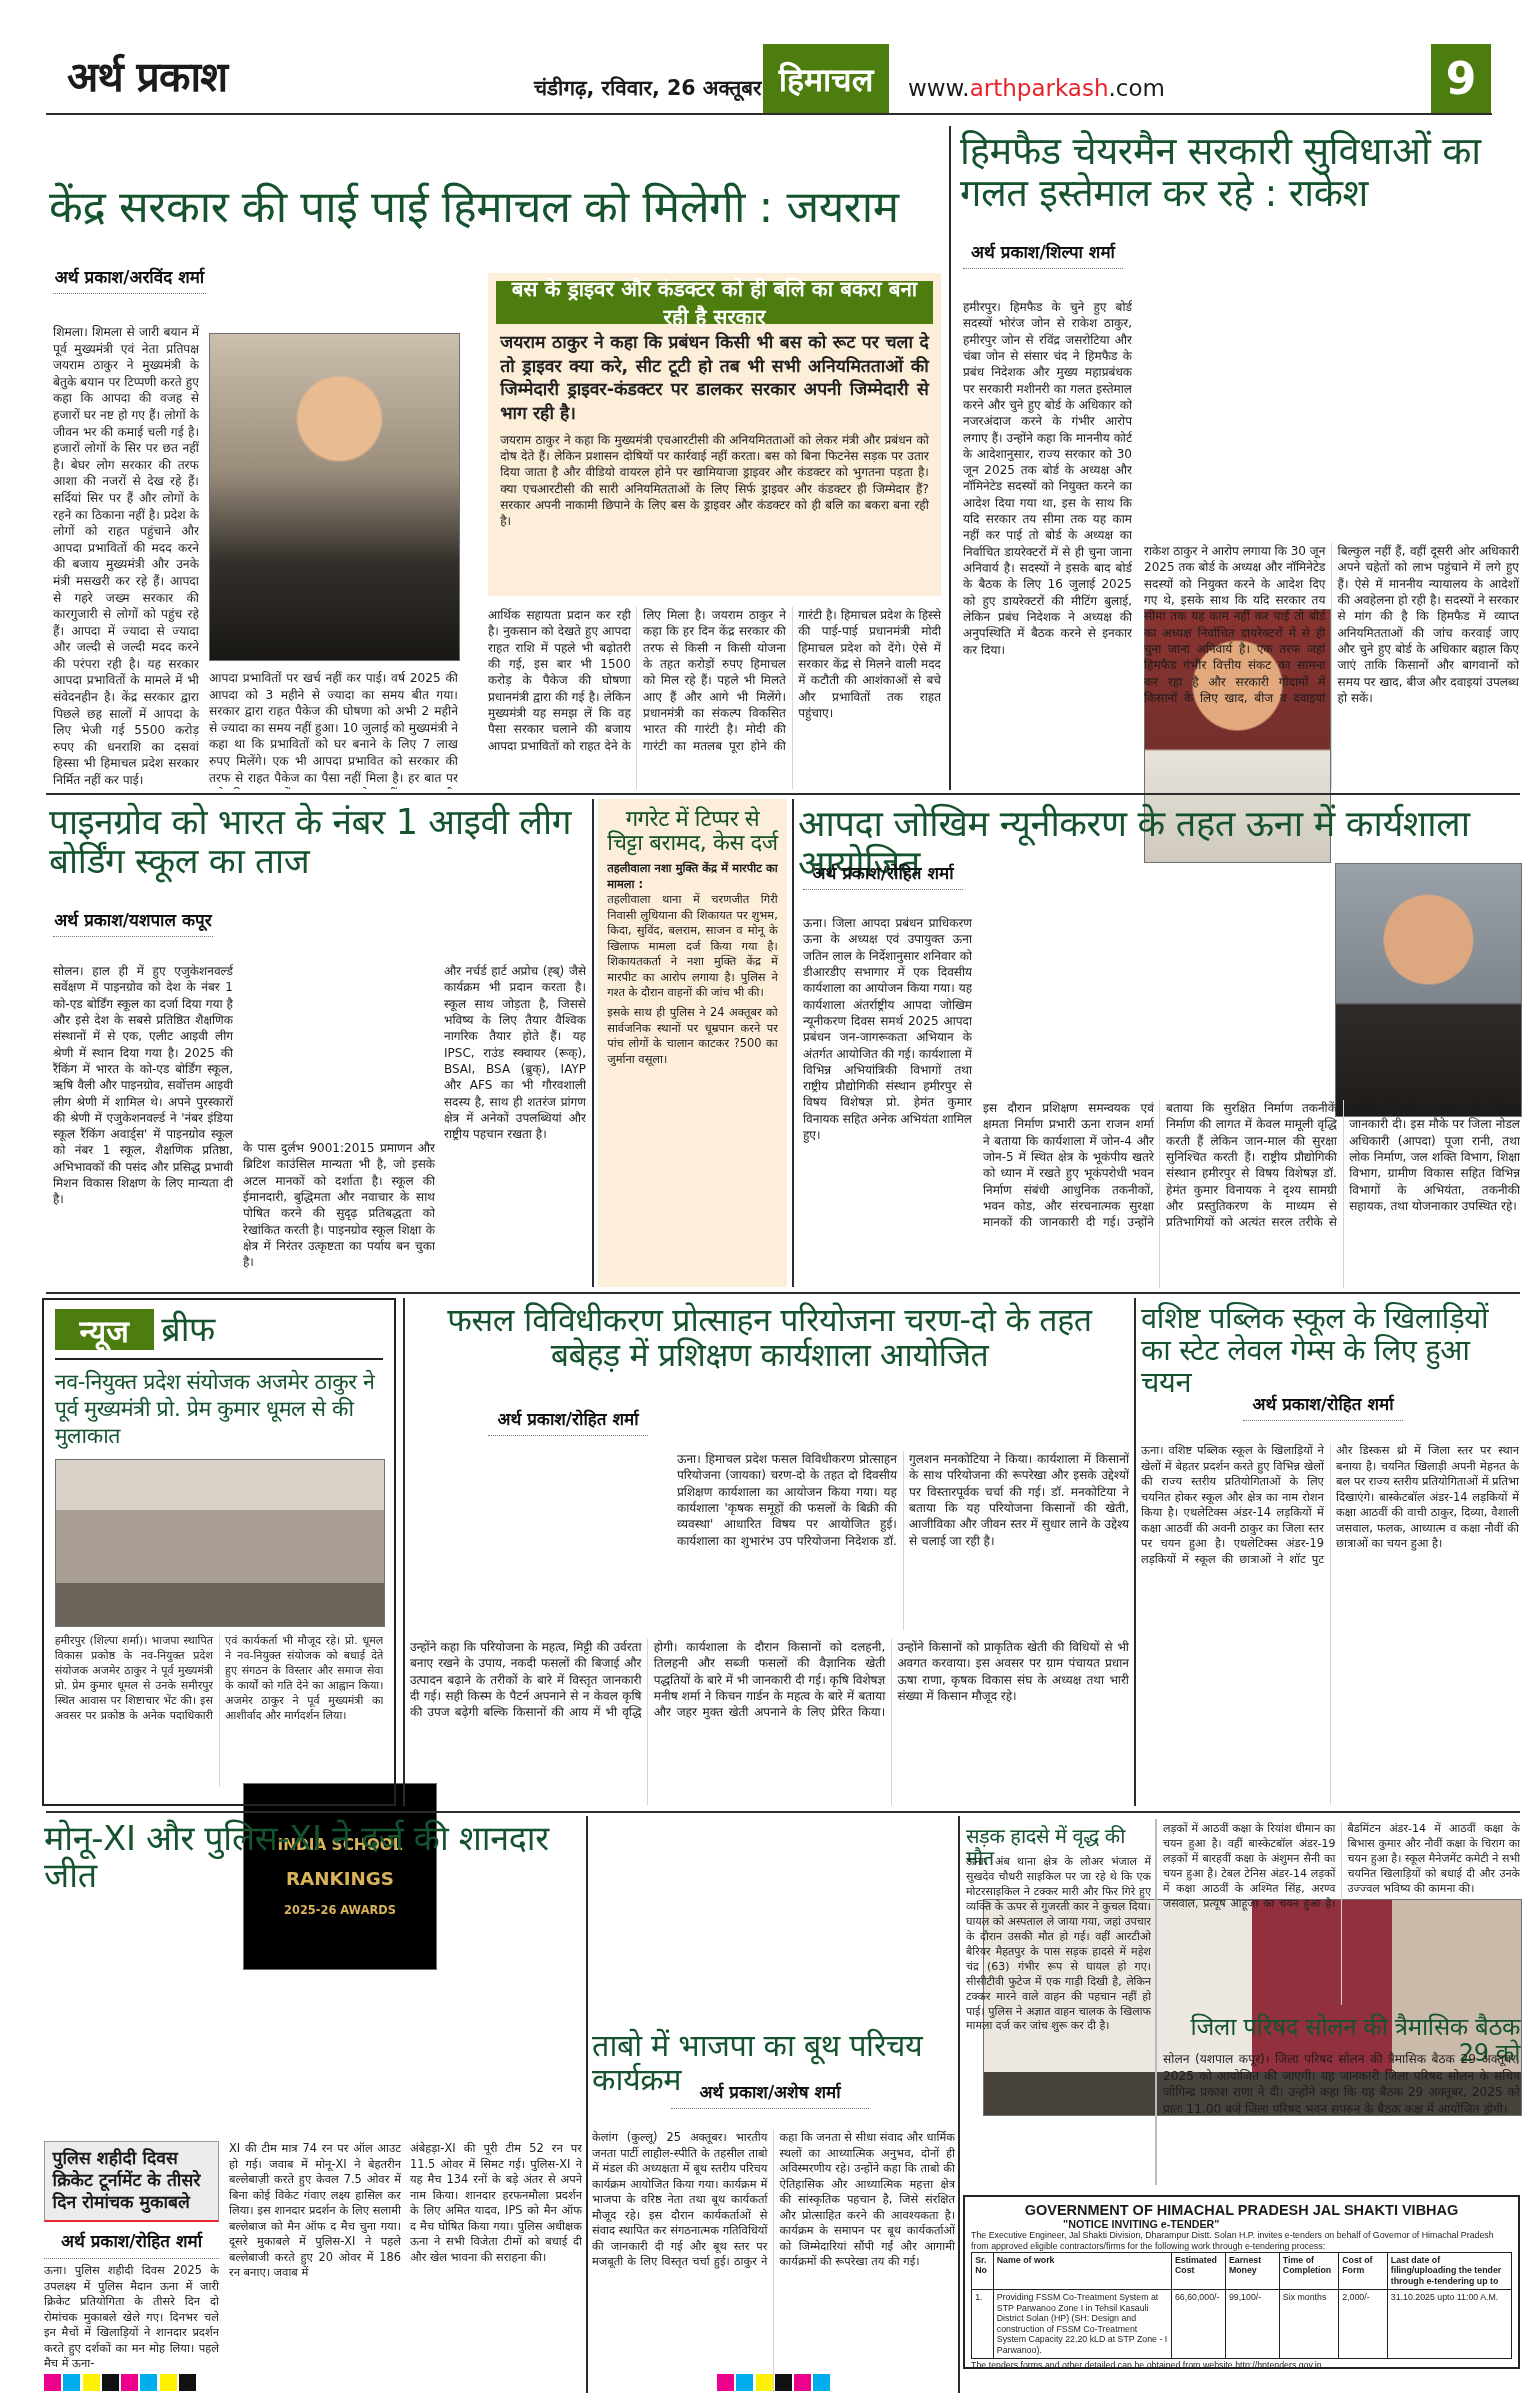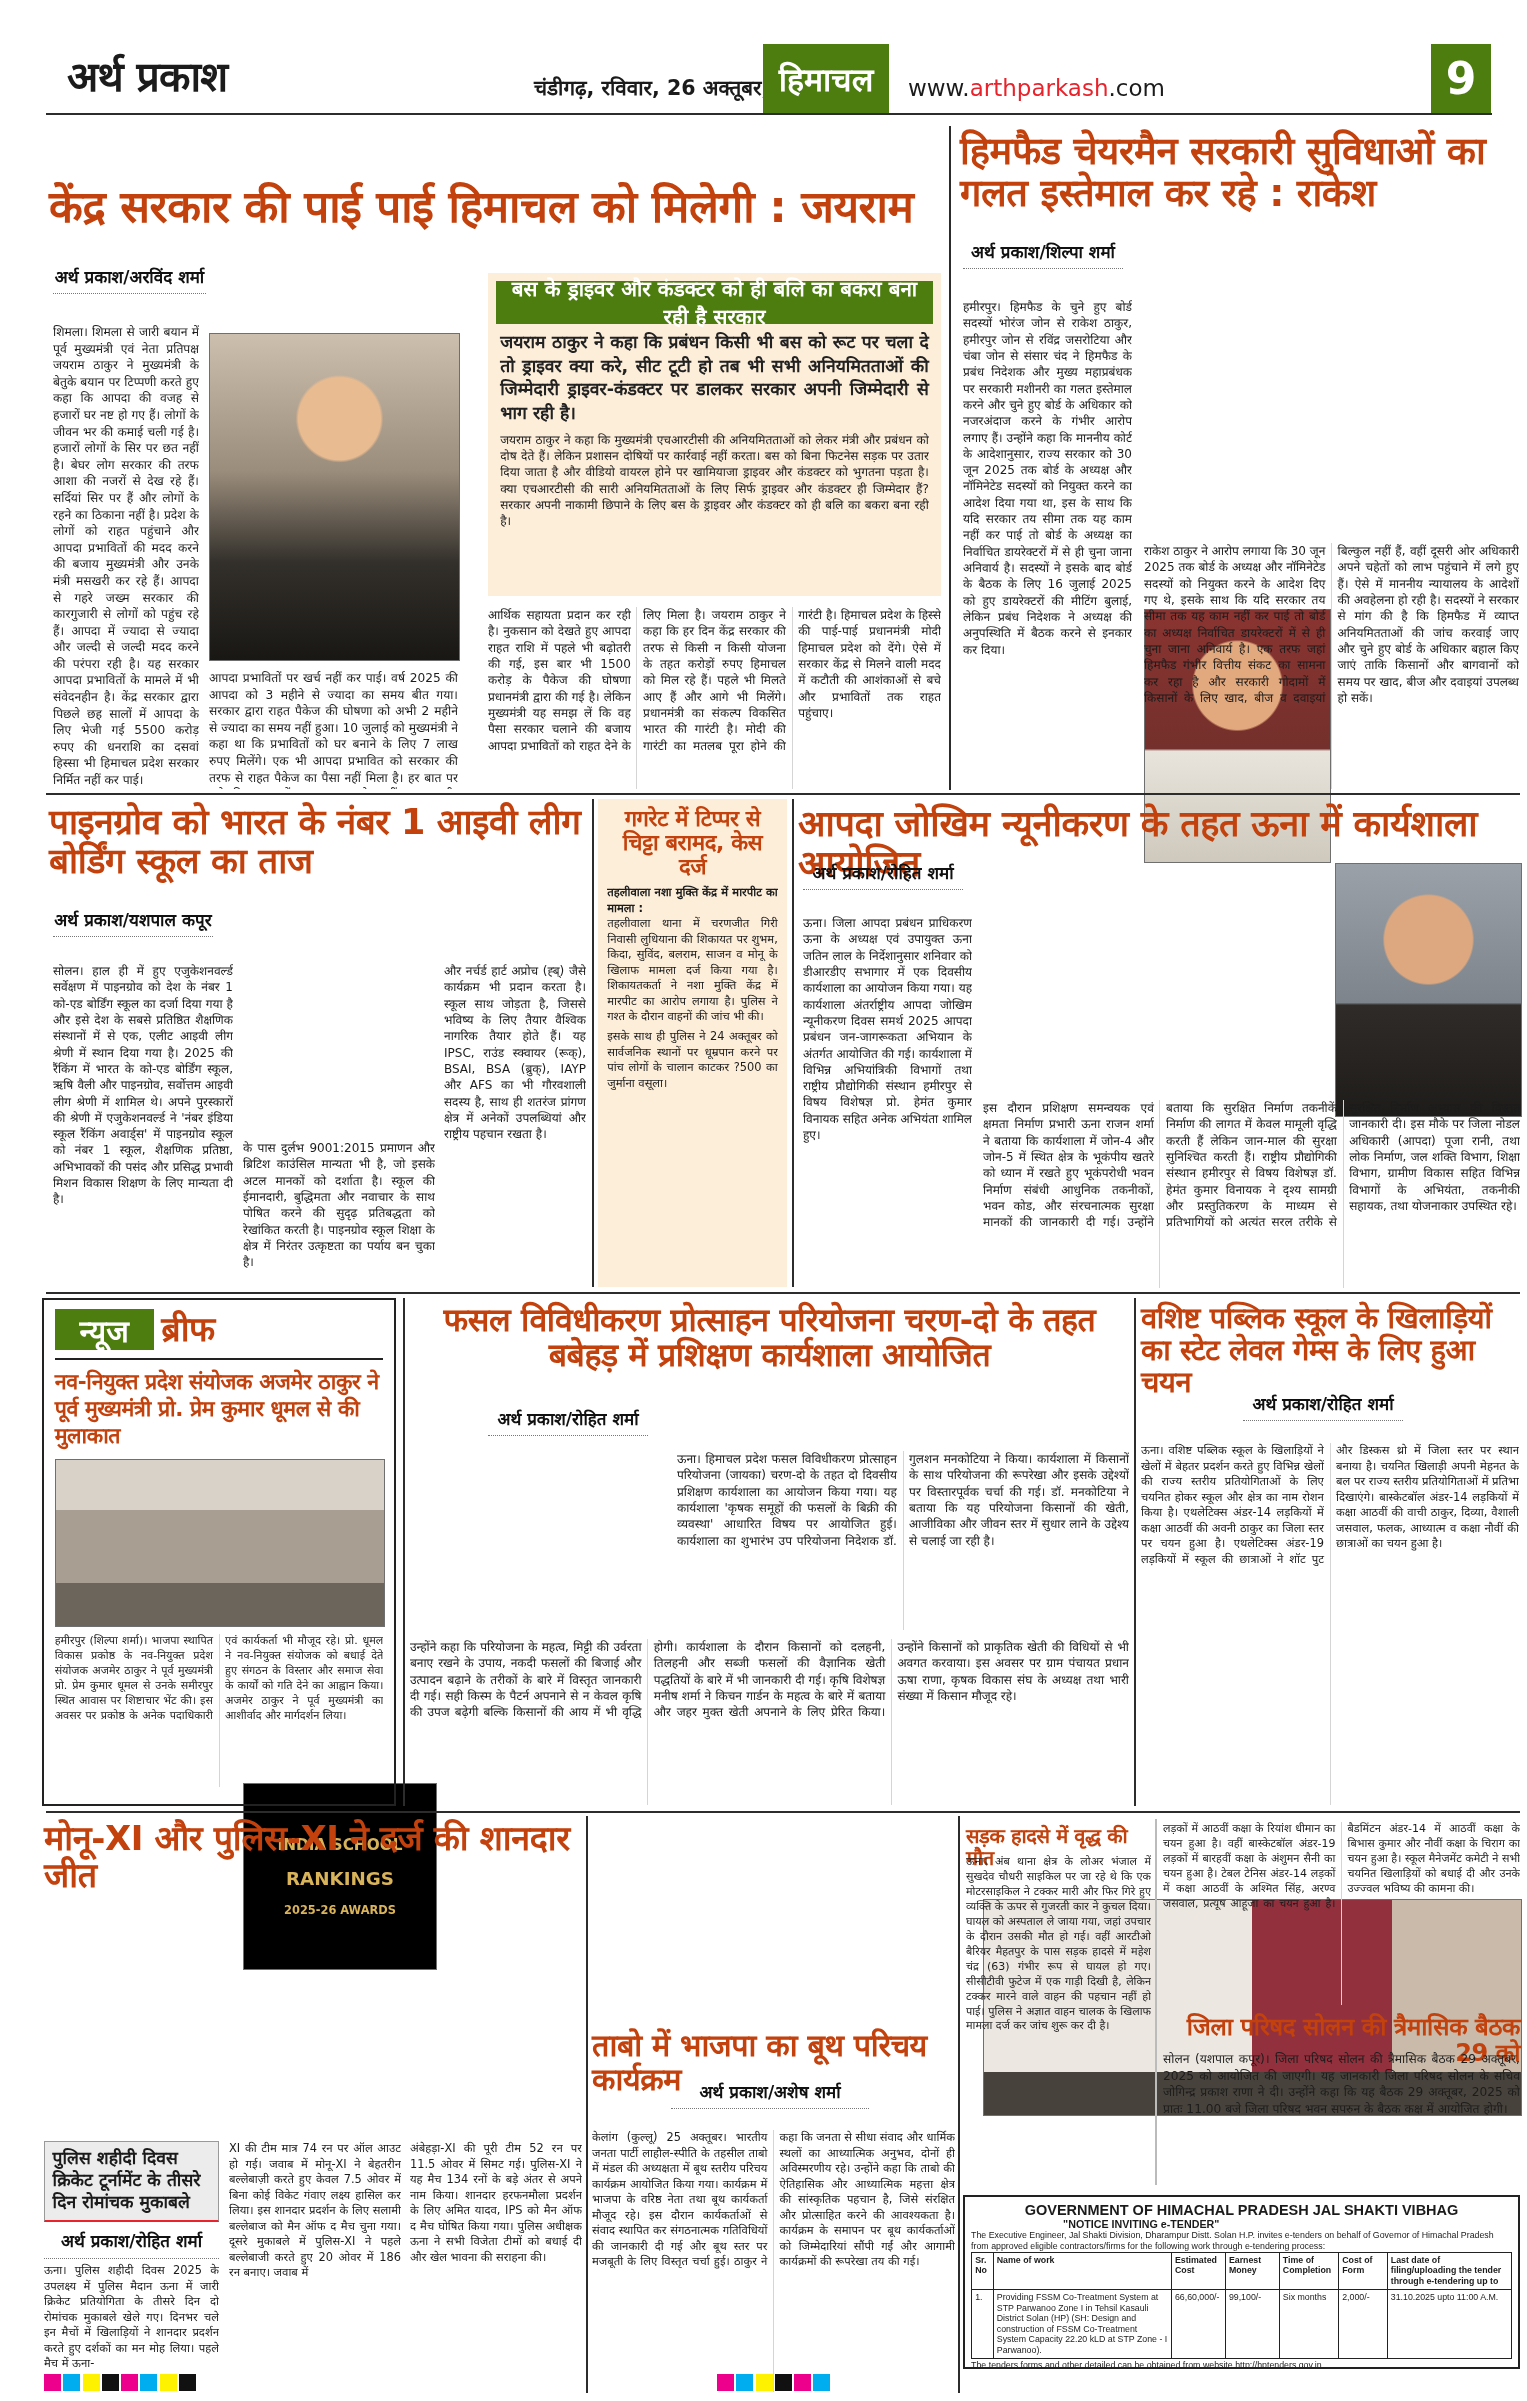--- a/index.html
+++ b/index.html
@@ -1,19 +1,19 @@
 <!DOCTYPE html>
 <html style="font-size:12.2px"><head>
 <meta charset="utf-8">
 <style>
   html,body{margin:0;padding:0;background:#ffffff;}
   body{font-family:"DejaVu Sans",sans-serif;color:#1b1b1b;}
   #page{position:relative;width:1527px;height:2401px;background:#fff;overflow:hidden;}
   .abs{position:absolute;}
-  .hl{font-weight:700;color:#c2410c;line-height:1.1;letter-spacing:-0.4px;}
+  .hl{font-weight:400;color:#14532d;line-height:1.1;letter-spacing:-0.4px;}
   .body-txt{text-align:justify;line-height:1.36;color:#1c1c1c;overflow:hidden;}
   .byline{font-weight:700;text-align:center;font-size:17px;color:#111;
           border-bottom:1.5px dotted #777;padding:1.5px 0 5.3px;}
   .cols2{column-count:2;column-gap:12.2px;column-rule:0.8px solid #d5d5d5;}
   .cols3{column-count:3;column-gap:12.2px;column-rule:0.8px solid #d5d5d5;}
   .photo{border:0.8px solid #6f6f6f;overflow:hidden;position:relative;}
   .vline{position:absolute;width:1.5px;background:#2c2c2c;}
   .hline{position:absolute;height:1.5px;background:#2c2c2c;}
   .kicker{background:#fad2a0;text-align:center;font-weight:700;font-size:25px;
           display:flex;align-items:center;justify-content:center;color:#0c0c0c;}

